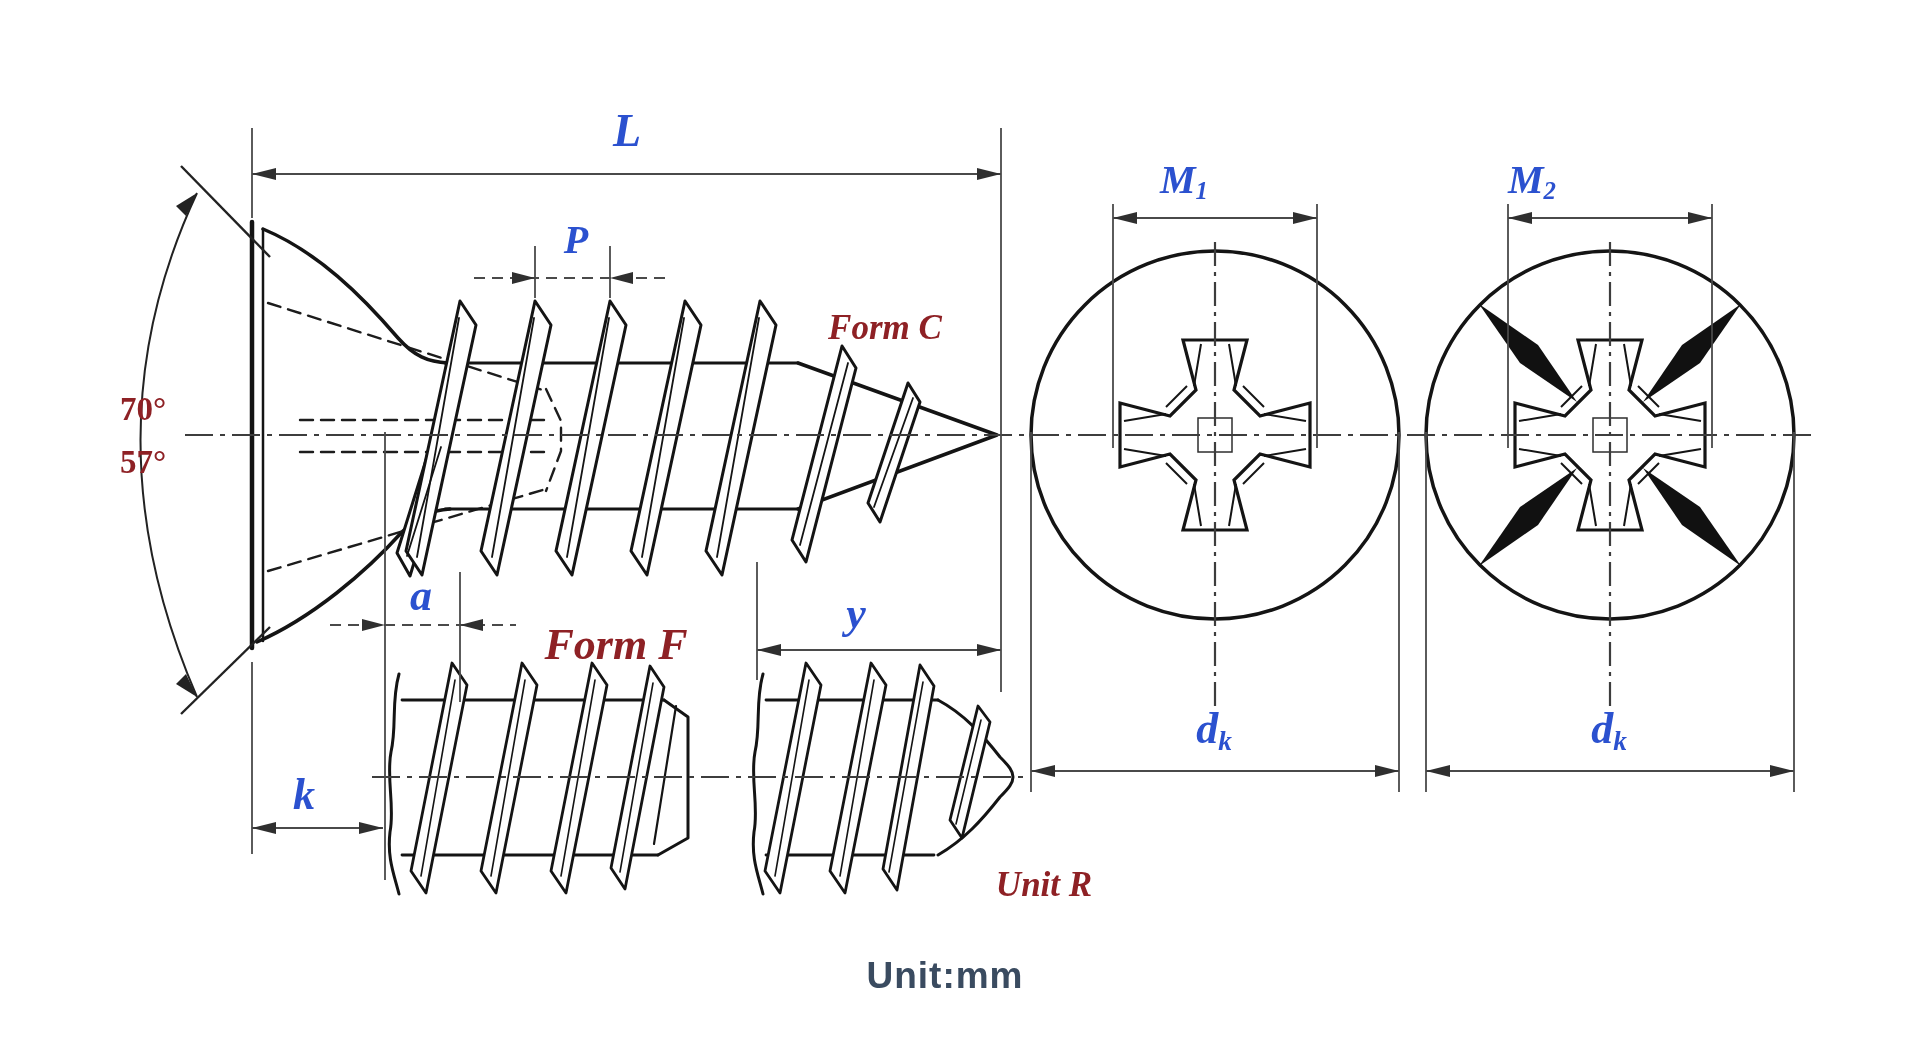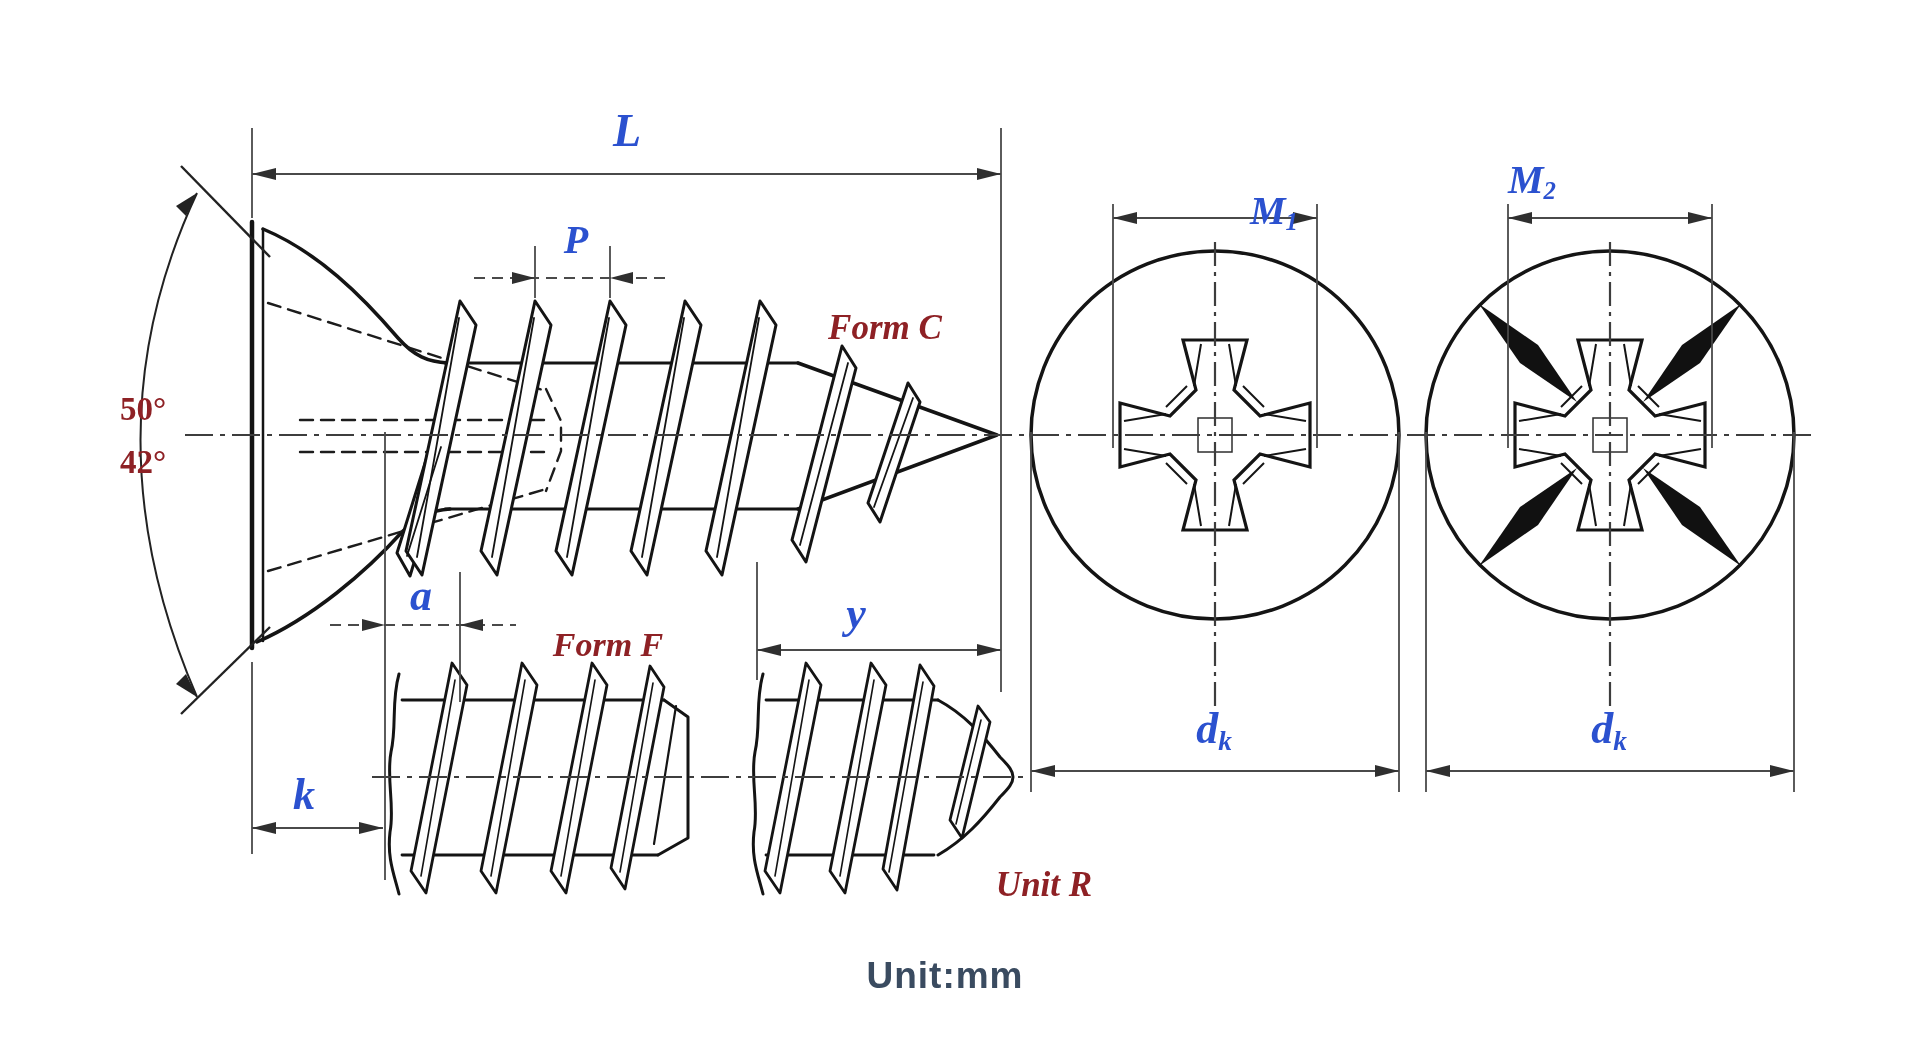--- a/index.html
+++ b/index.html
@@ -9,21 +9,21 @@
   }
   #stage svg{position:absolute;left:0;top:0;}
   .lbl{position:absolute;transform:translate(-50%,-50%);white-space:nowrap;line-height:1;}
   .dim{color:#2b51cf;font-style:italic;font-weight:bold;}
   .form{color:#8e2125;font-style:italic;font-weight:bold;}
   .angle{color:#8e2125;font-weight:bold;font-style:normal;}
   .unit{color:#3a4b60;font-weight:bold;font-style:normal;
         font-family:"Liberation Sans","DejaVu Sans",sans-serif;letter-spacing:1px;margin-top:12px;}
   .sub{font-size:0.62em;vertical-align:-0.25em;font-style:italic;}
   .sz46{font-size:46px;} .sz44{font-size:44px;} .sz40{font-size:40px;}
-  .sz37{font-size:37px;} .sz35{font-size:35px;} .sz34{font-size:34px;} .sz33{font-size:33px;}
+  .sz37{font-size:37px;} .sz35{font-size:35px;} .sz34{font-size:44px;margin-left:8px;} .sz33{font-size:33px;}
 </style>
 </head>
 <body>
 
 <div id="stage">
 
 <svg width="1920" height="1050" viewBox="0 0 1920 1050">
 
   <g stroke="#141414" fill="none" stroke-linecap="round" stroke-linejoin="round">
 
@@ -224,28 +224,28 @@
     <polygon points="1712,218 1688,212 1688,224"></polygon>
     <polygon points="1031,771 1055,765 1055,777"></polygon>
     <polygon points="1399,771 1375,765 1375,777"></polygon>
     <polygon points="1426,771 1450,765 1450,777"></polygon>
     <polygon points="1794,771 1770,765 1770,777"></polygon>
   </g>
 </svg>
 
   <div class="lbl dim sz46" style="left:627px;top:131px;">L</div>
   <div class="lbl dim sz40" style="left:576px;top:240px;">P</div>
-  <div class="lbl angle sz33" style="left:143px;top:409px;">50°</div>
-  <div class="lbl angle sz33" style="left:143px;top:462px;">42°</div>
+  <div class="lbl angle sz33" style="left:143px;top:409px;">70°</div>
+  <div class="lbl angle sz33" style="left:143px;top:462px;">57°</div>
   <div class="lbl form sz35" style="left:885px;top:327px;">Form C</div>
   <div class="lbl form sz34" style="left:608px;top:645px;">Form F</div>
   <div class="lbl form sz35" style="left:1044px;top:884px;">Unit R</div>
   <div class="lbl dim sz44" style="left:421px;top:596px;">a</div>
   <div class="lbl dim sz44" style="left:856px;top:614px;">y</div>
   <div class="lbl dim sz44" style="left:304px;top:795px;">k</div>
 
-  <div class="lbl dim sz40" style="left:1274px;top:182px;margin-top:31px;"><span>M</span><span class="sub">1</span></div>
+  <div class="lbl dim sz40" style="left:1184px;top:182px;"><span>M</span><span class="sub">1</span></div>
   <div class="lbl dim sz40" style="left:1532px;top:182px;"><span>M</span><span class="sub">2</span></div>
   <div class="lbl dim sz44" style="left:1214px;top:731px;"><span>d</span><span class="sub">k</span></div>
   <div class="lbl dim sz44" style="left:1609px;top:731px;"><span>d</span><span class="sub">k</span></div>
 
   <div class="lbl unit sz37" style="left:945px;top:963px;">Unit:mm</div>
 </div>
 
 </body></html>

